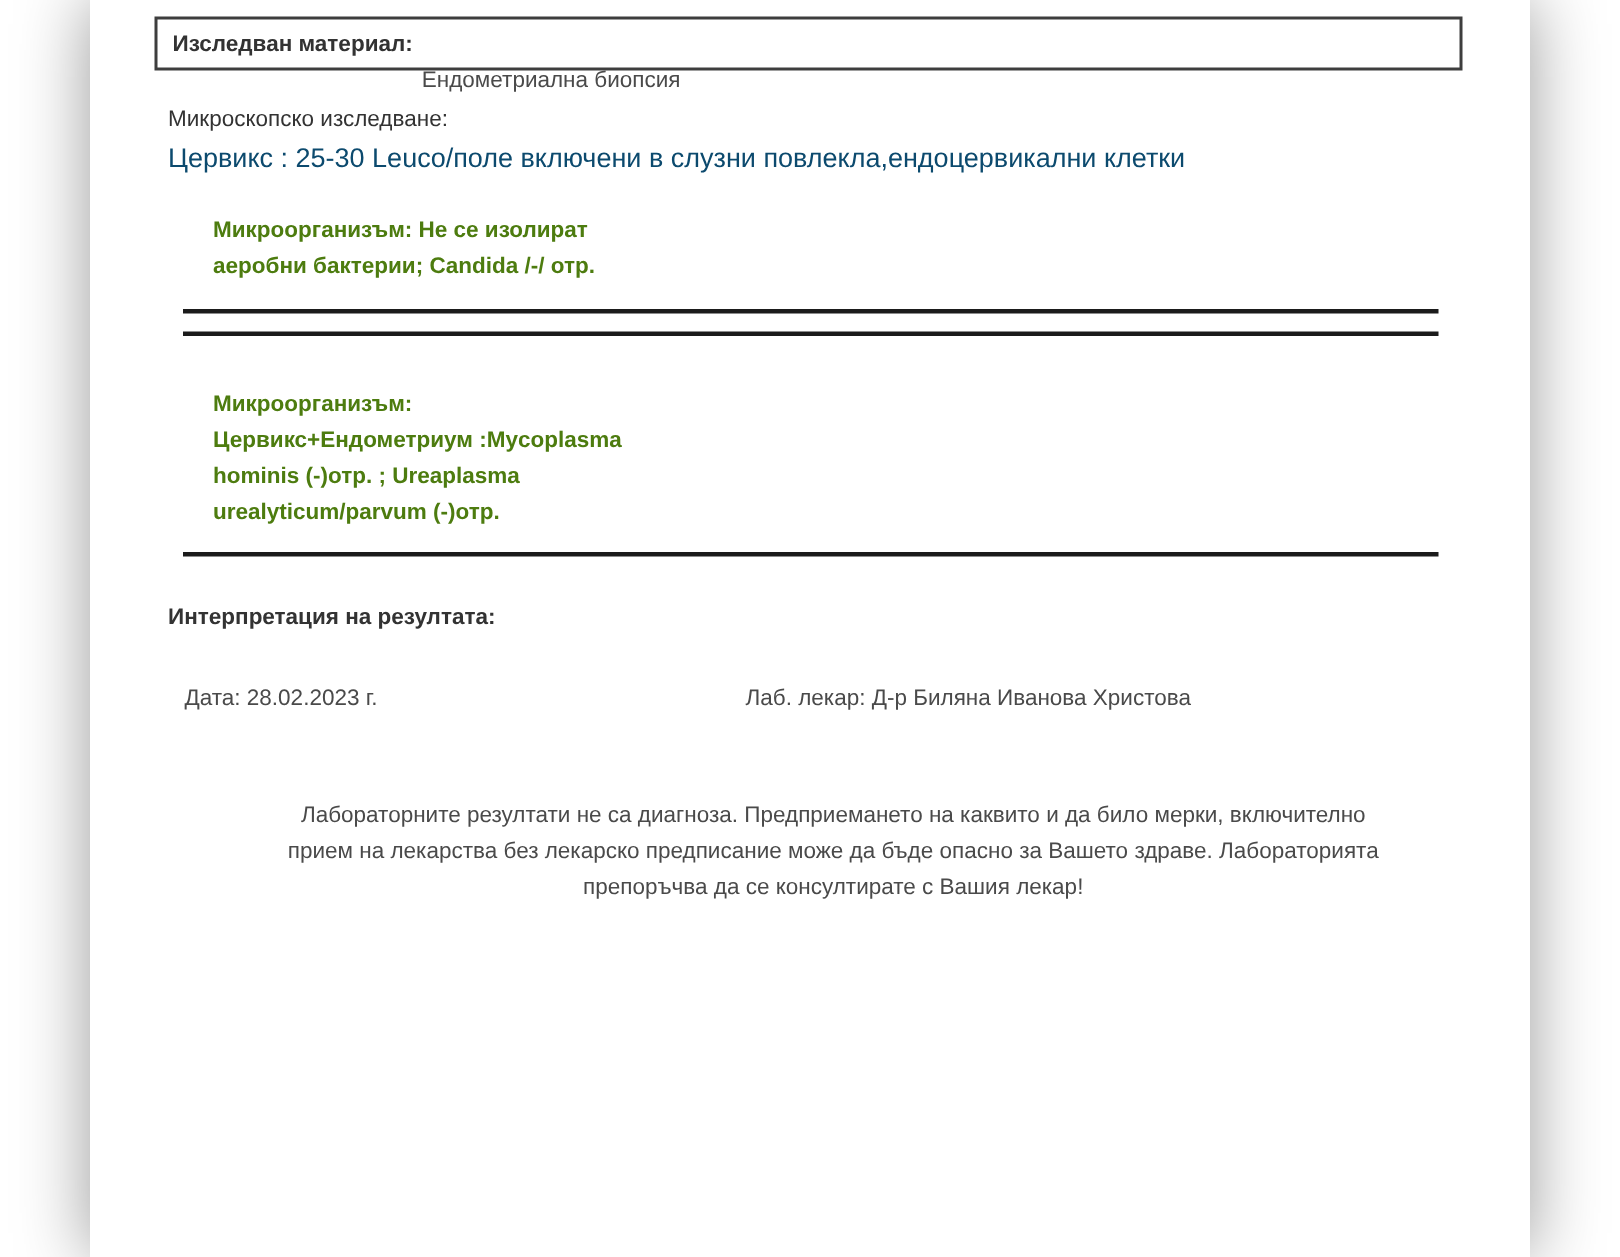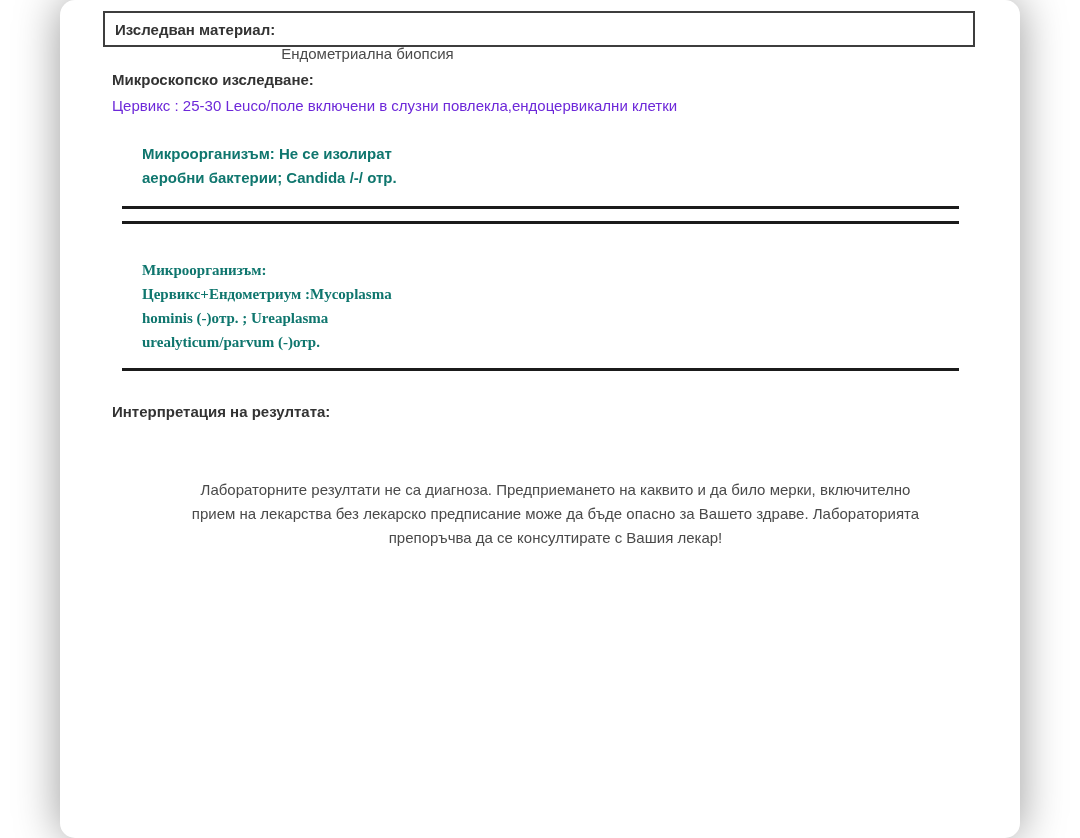--- a/index.html
+++ b/index.html
@@ -17,21 +17,20 @@
     background: #ffffff;
   }
   .page {
     position: absolute;
     left: 60px;
     top: 0;
     width: 960px;
     height: 838px;
     background: #ffffff;
     box-shadow: 0 0 45px rgba(0,0,0,0.40);
-    border-radius: 15px;
   }
   .material-box {
     margin: 11px 45px 0 43px;
     height: 36px;
     border: 2px solid #3e3e3e;
     display: flex;
     align-items: center;
     padding-left: 10px;
     gap: 6px;
   }
@@ -41,42 +40,42 @@
     color: #333333;
   }
   .material-box .value {
     font-size: 15px;
     color: #4a4a4a;
     margin-top: 48px;
   }
   .section-heading {
     margin: 24px 0 0 52px;
     font-size: 15px;
-    font-weight: bold;
+    font-weight: normal;
     color: #333333;
     line-height: 17px;
   }
   .finding-line {
     margin: 9px 0 0 52px;
-    font-size: 15px;
-    color: #6d28d9;
+    font-size: 18px;
+    color: #0c4a6e;
     line-height: 17px;
   }
   .micro-block {
     margin-left: 82px;
     width: 340px;
     font-size: 15px;
     font-weight: bold;
-    color: #0f766e;
+    color: #4d7c0f;
     line-height: 24px;
     white-space: pre-line;
   }
   .mb-1 { margin-top: 28px; }
   .mb-2 { margin-top: 32px; }
-  .mb-3 { margin-top: 34px; font-family: Liberation Serif, serif; }
+  .mb-3 { margin-top: 34px; }
   .separator {
     height: 3px;
     background: #1b1b1b;
     margin-right: 61px;
     margin-left: 62px;
   }
   .sep-1 { margin-top: 16px; }
   .sep-2 { margin-top: 12px; }
   .sep-3 { margin-top: 14px; }
   .interpretation-heading {
@@ -127,19 +126,23 @@
     <div class="separator sep-2"></div>
 
     <div class="micro-block mb-3">Микроорганизъм:
 Цервикс+Ендометриум :Mycoplasma
 hominis (-)отр. ; Ureaplasma
 urealyticum/parvum (-)отр.</div>
     <div class="separator sep-3"></div>
 
     <div class="interpretation-heading">Интерпретация на резултата:</div>
 
+    <div class="signature-row">
+      <span class="date">Дата: 28.02.2023 г.</span>
+      <span class="doctor">Лаб. лекар: Д-р Биляна Иванова Христова</span>
+    </div>
 
     <div class="disclaimer">Лабораторните резултати не са диагноза. Предприемането на каквито и да било мерки, включително
 прием на лекарства без лекарско предписание може да бъде опасно за Вашето здраве. Лабораторията
 препоръчва да се консултирате с Вашия лекар!</div>
 
   </div>
 </div>
 
 </body></html>

